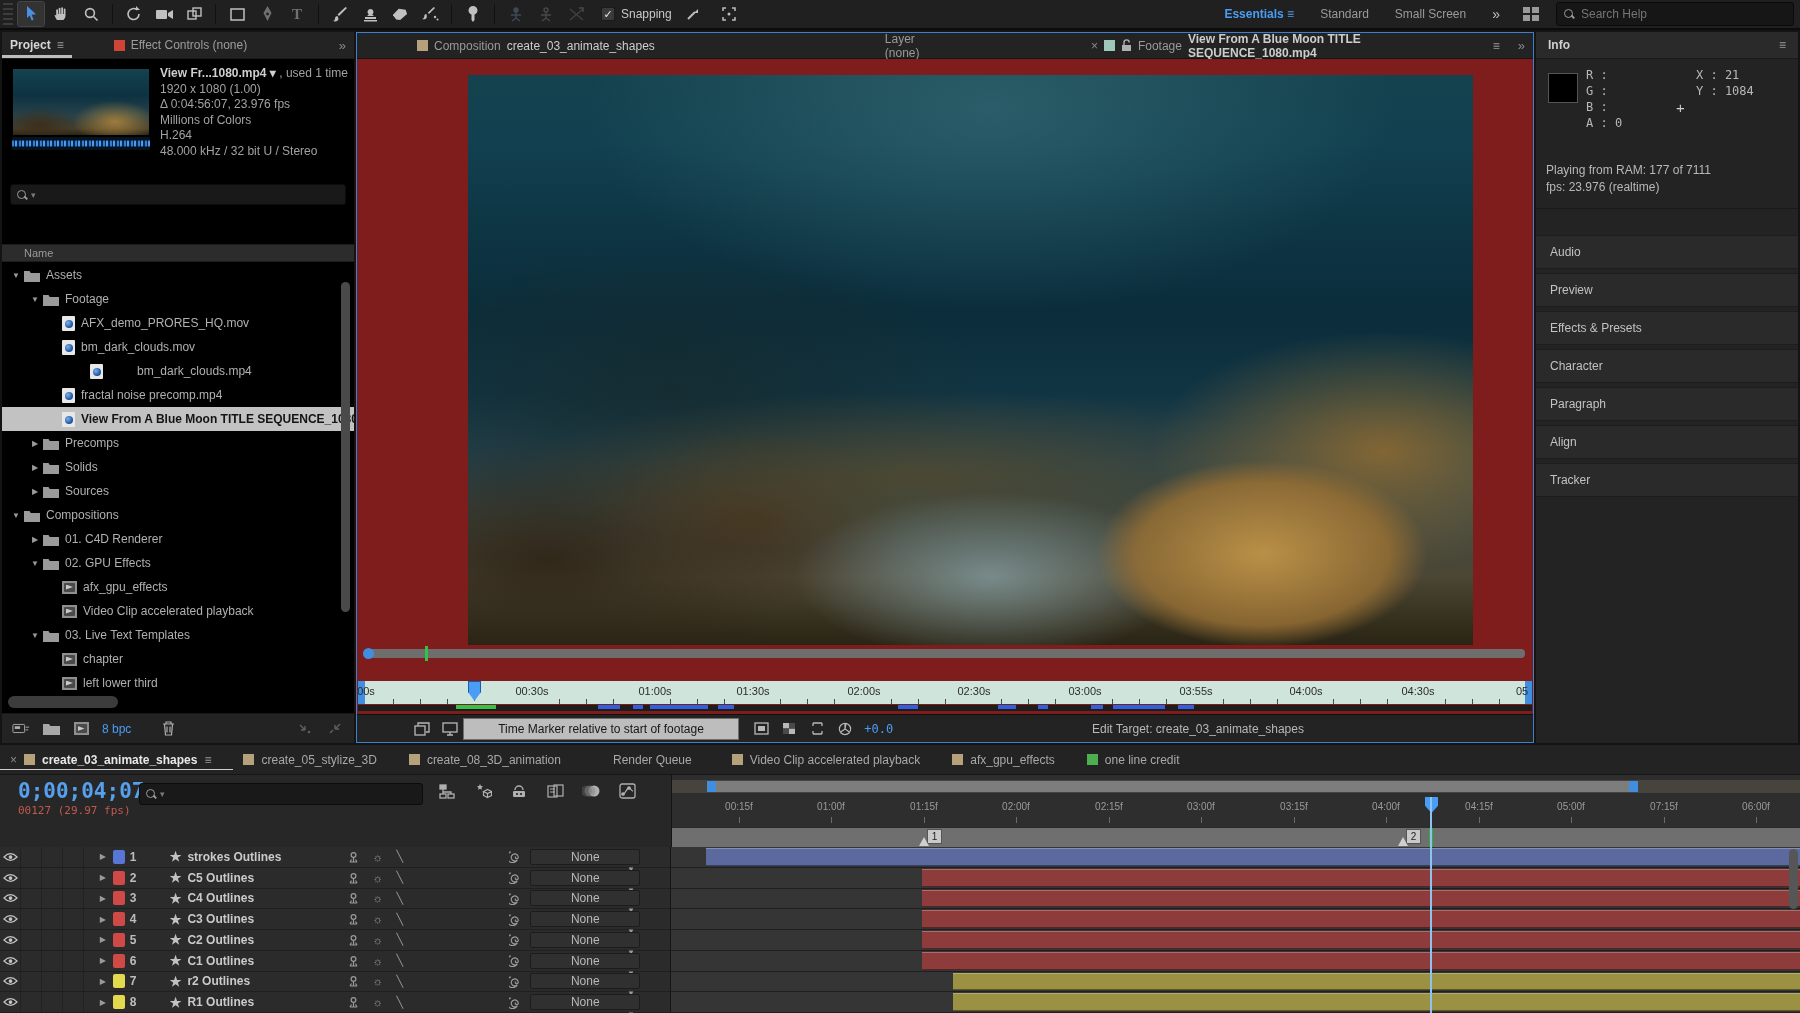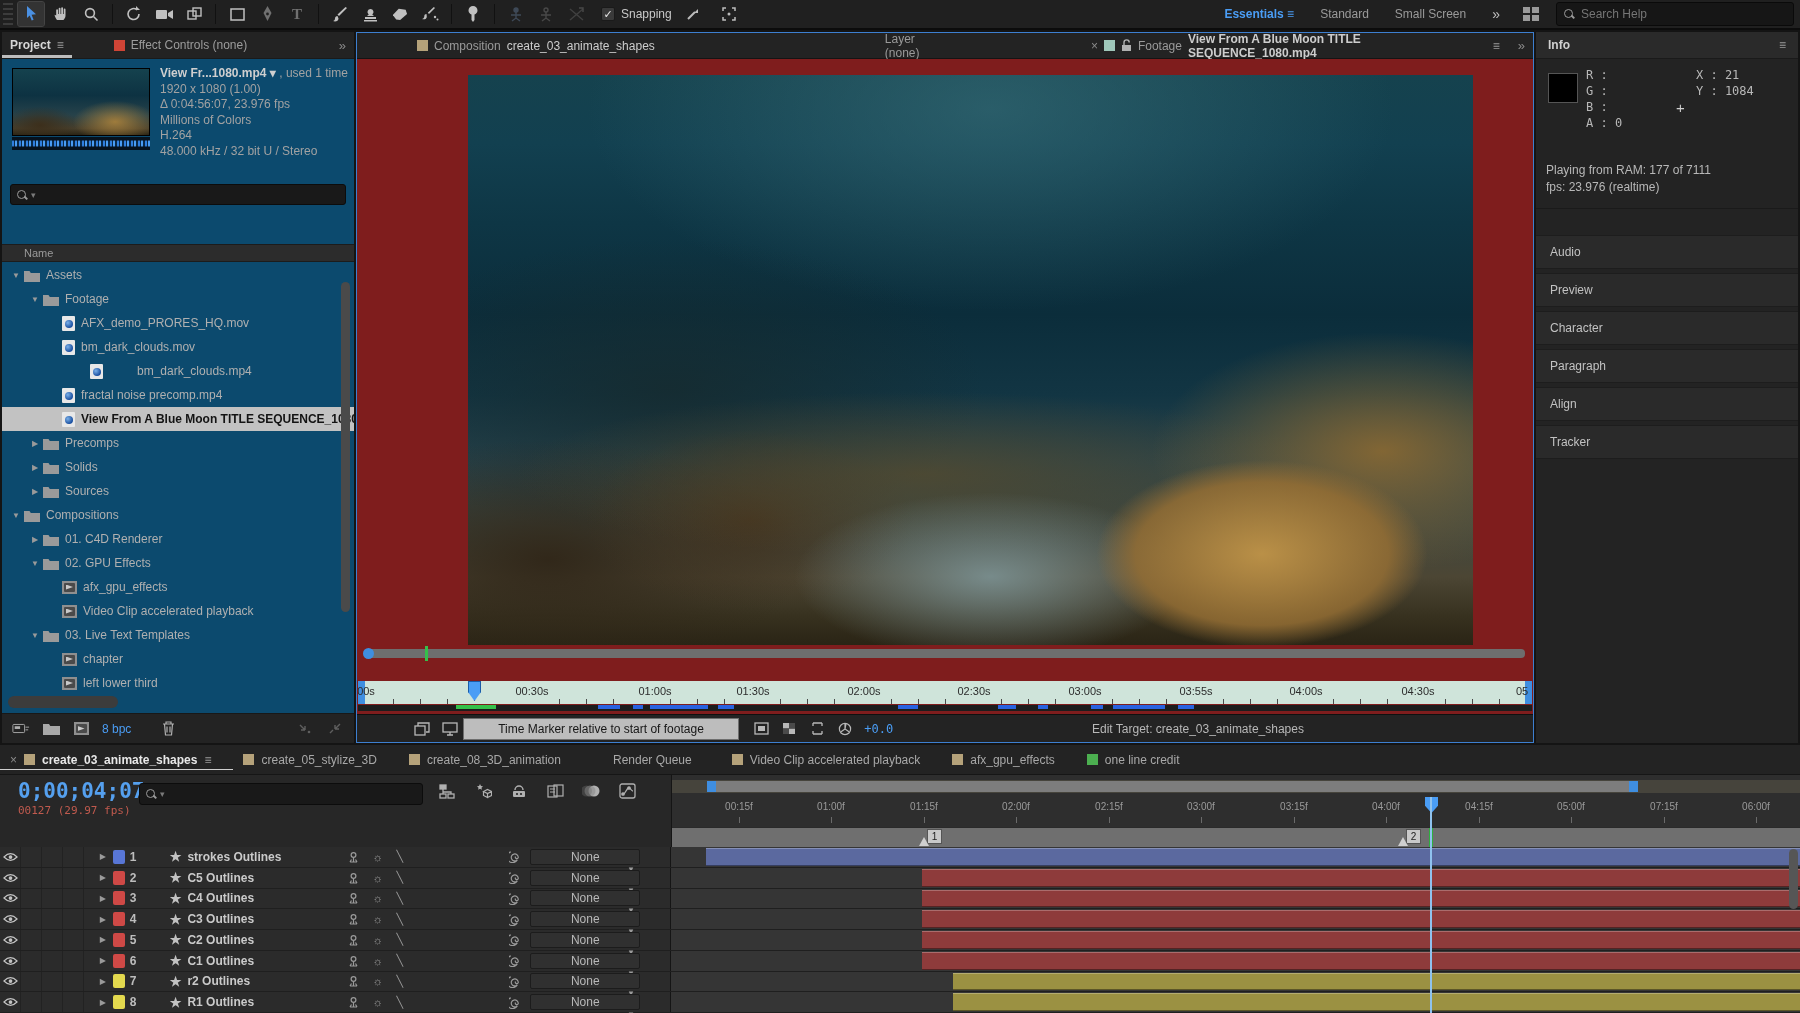--- a/index.html
+++ b/index.html
@@ -1,19 +1,19 @@
 <!DOCTYPE html>
 <html><head>
 <meta charset="utf-8">
 <style>
   * { margin:0; padding:0; box-sizing:border-box; user-select:none; }
   html,body { width:1800px; height:1013px; background:#141414; overflow:hidden;
     font-family:"Liberation Sans", sans-serif; color:#b4b4b4; font-size:12px; }
   .mono { font-family:"DejaVu Sans Mono", monospace; }
-  .panel { position:absolute; background:#0c4a6e; }
+  .panel { position:absolute; background:#000000; }
 
   
   #toolbar { position:absolute; left:0; top:0; width:1800px; height:30px; background:#202020;
     border-bottom:2px solid #0c0c0c; display:flex; align-items:center; }
   .tool { width:26px; height:24px; display:flex; align-items:center; justify-content:center;
     margin:0 2px; border-radius:2px; color:#c0c0c0; }
   .tool.active { background:#333; outline:1px solid #444; }
   .tool.dim { opacity:.38; }
   .tsep { width:1px; height:20px; background:#111; margin:0 6px; }
   .drag-dots { width:10px; height:22px; margin:0 3px; background:
@@ -757,20 +757,21 @@
     <div class="xy mono">
       <div>X : 21</div>
       <div>Y : 1084</div>
     </div>
     <div class="ramline" style="top:104px;">Playing from RAM: 177 of 7111</div>
     <div class="ramline" style="top:121px;">fps: 23.976 (realtime)</div>
   </div>
   <div id="rp-list" style="margin-top:26px;">
       <div class="rp-item">Audio</div>
       <div class="rp-item">Preview</div>
+      <div class="rp-item">Effects &amp; Presets</div>
       <div class="rp-item">Character</div>
       <div class="rp-item">Paragraph</div>
       <div class="rp-item">Align</div>
       <div class="rp-item">Tracker</div>
     </div>
 </div>
 
 <div id="timeline">
   <div id="ttabs">
       <div class="ttab active">

